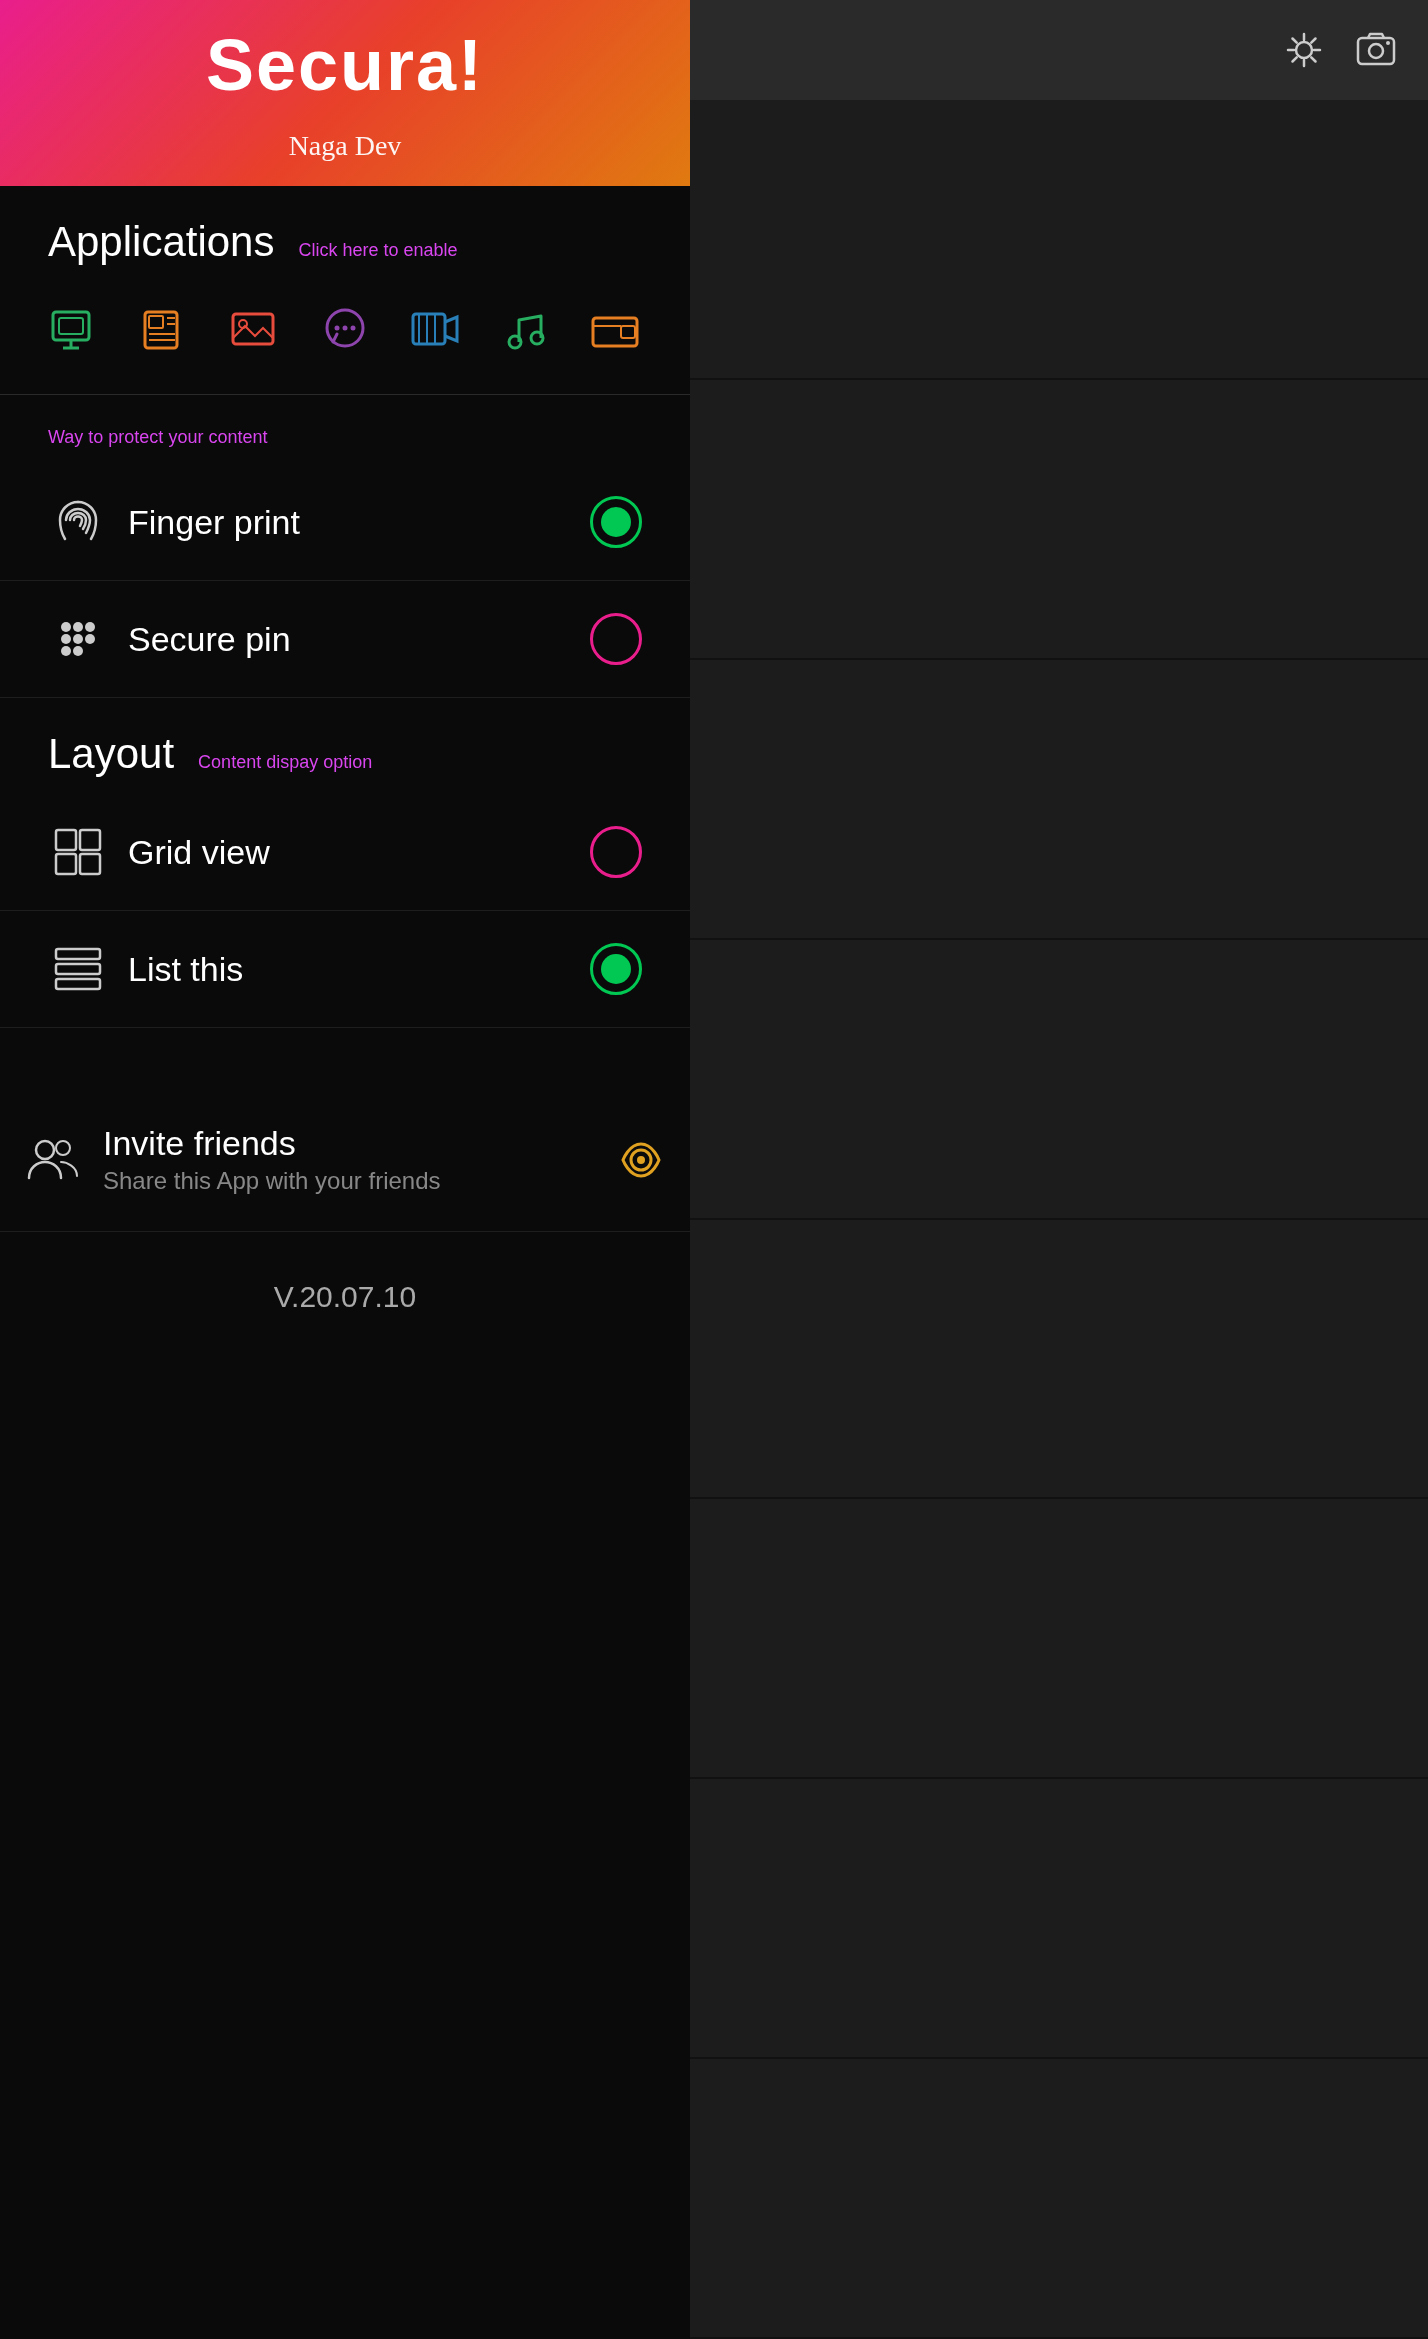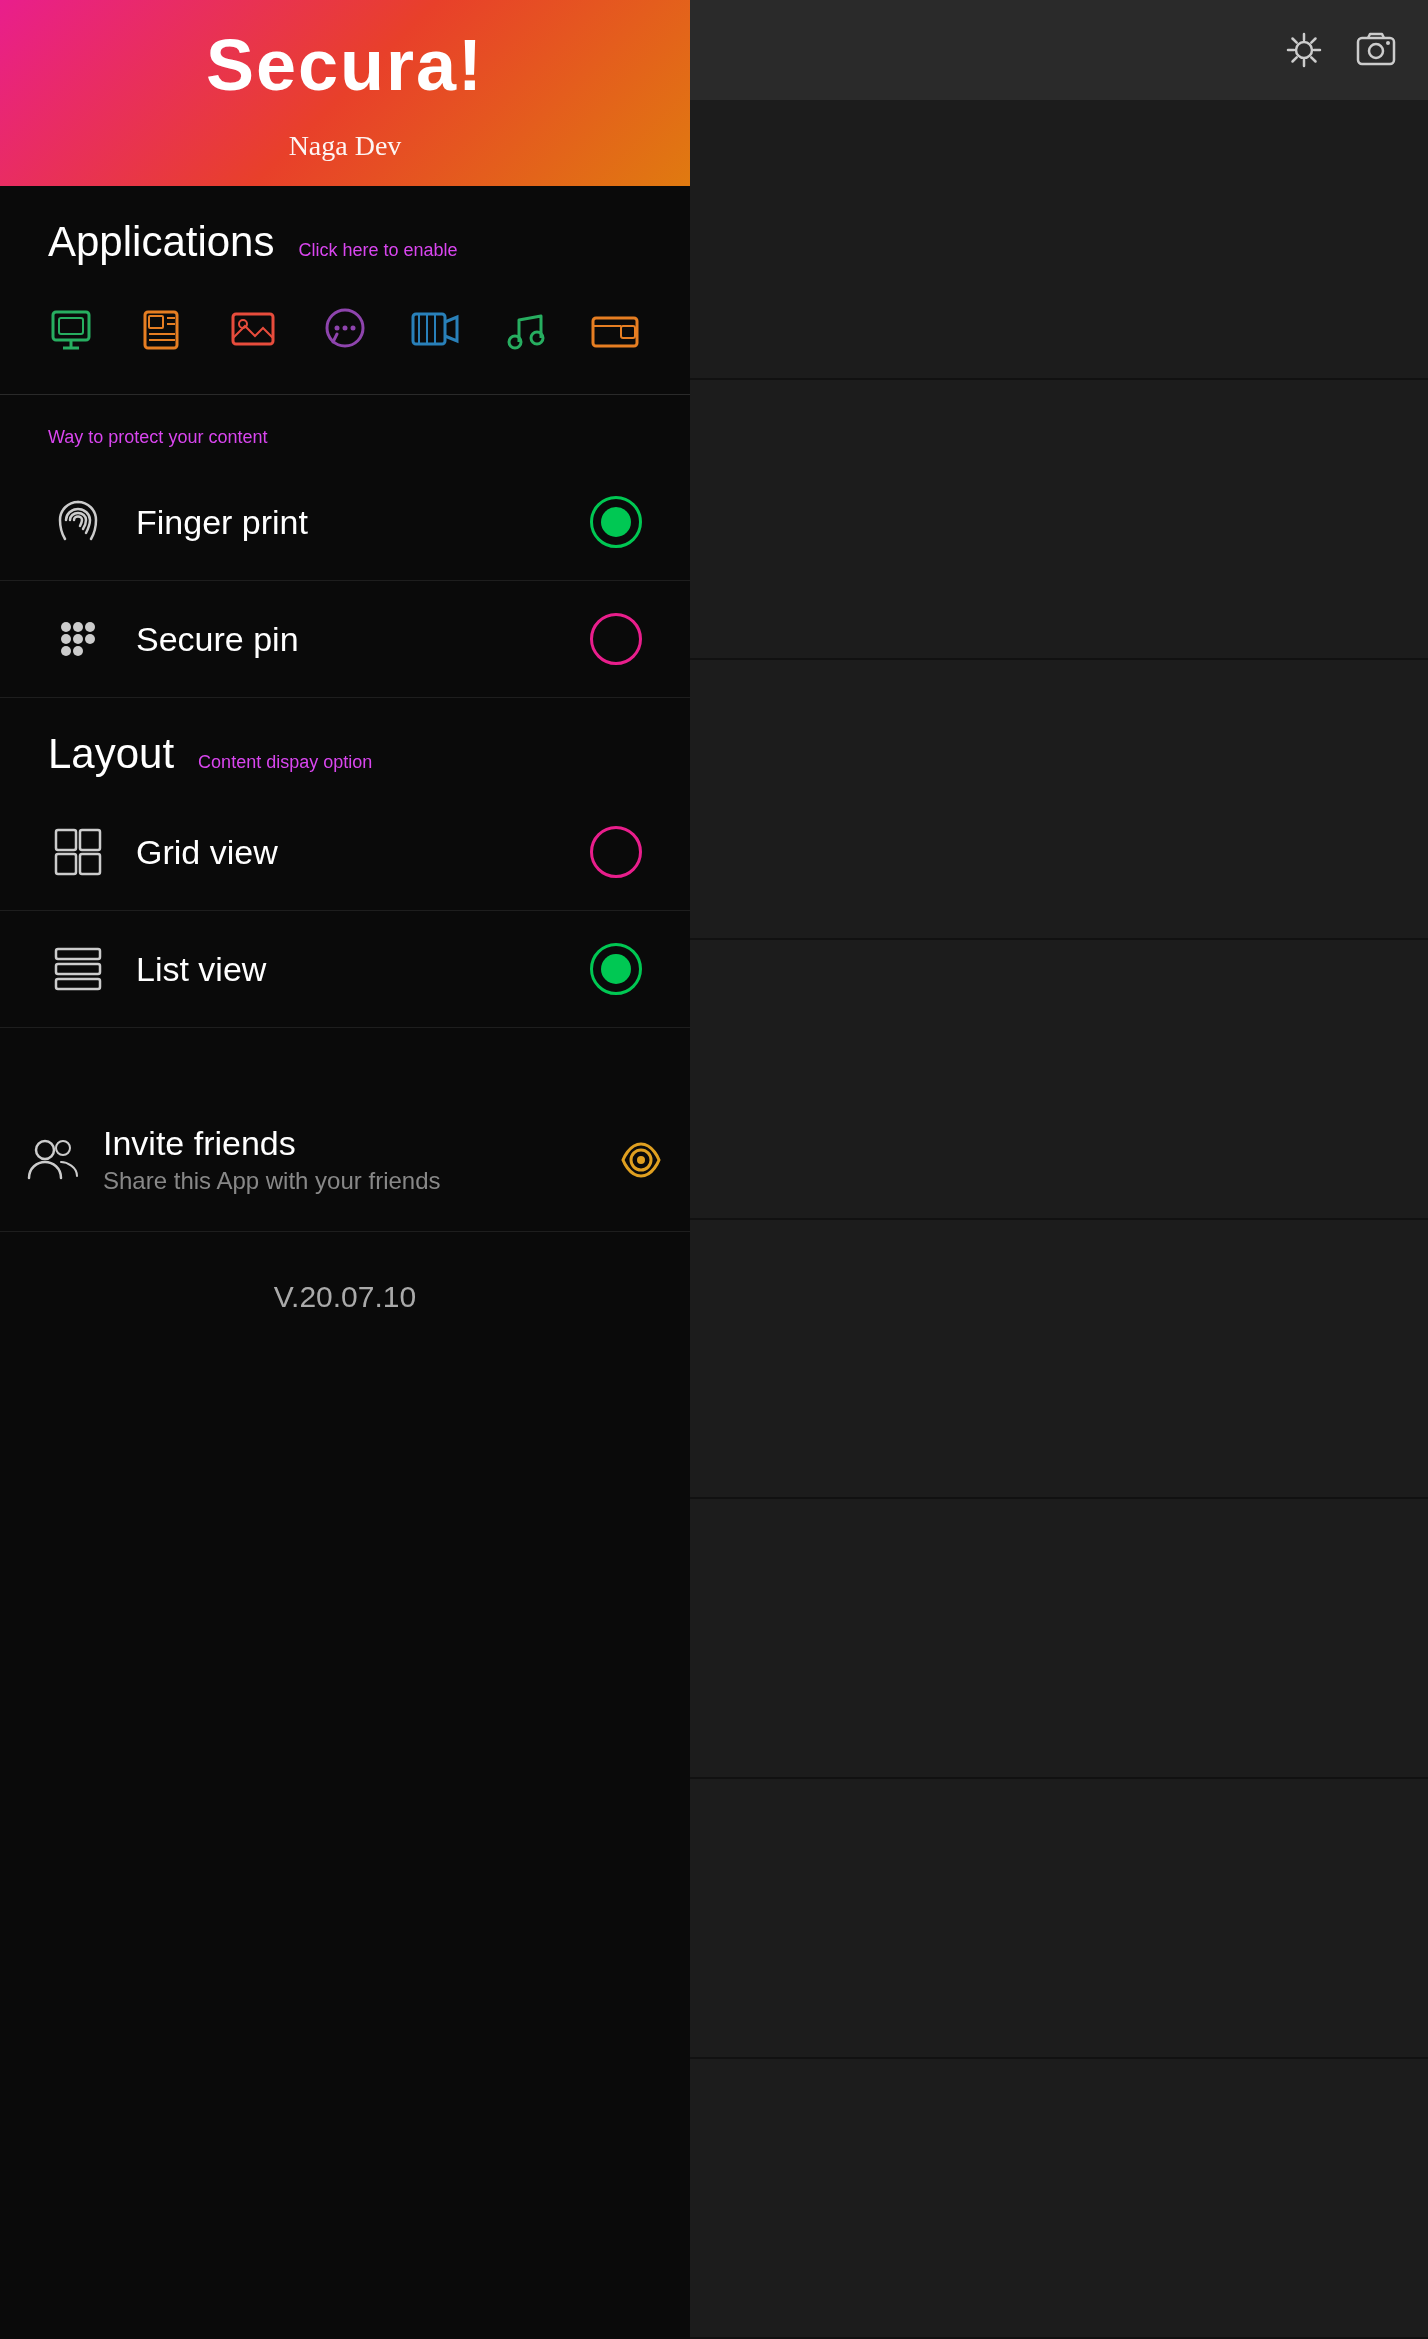--- a/index.html
+++ b/index.html
@@ -98,21 +98,21 @@
       background: #2a2a2a;
       margin: 0 0;
     }
 
     
     .settings-row {
       display: flex;
       align-items: center;
       padding: 28px 48px;
       border-bottom: 1px solid #1e1e1e;
-      gap: 28px;
+      gap: 20px;
     }
 
     .settings-icon {
       width: 60px;
       height: 60px;
       display: flex;
       align-items: center;
       justify-content: center;
       font-size: 38px;
       color: #ccc;
@@ -401,21 +401,21 @@
     </div>
 
     <div class="settings-row">
       <div class="settings-icon">
         <svg width="52" height="52" viewBox="0 0 52 52" fill="none">
           <rect x="4" y="6" width="44" height="10" rx="2" stroke="#ccc" stroke-width="2.5" fill="none"></rect>
           <rect x="4" y="21" width="44" height="10" rx="2" stroke="#ccc" stroke-width="2.5" fill="none"></rect>
           <rect x="4" y="36" width="44" height="10" rx="2" stroke="#ccc" stroke-width="2.5" fill="none"></rect>
         </svg>
       </div>
-      <span class="settings-label">List view</span>
+      <span class="settings-label">List this</span>
       <div class="radio-btn active-green"></div>
     </div>
 
     <div style="height: 60px;"></div>
 
     <div class="invite-row">
       <div class="invite-icon">
         <svg width="56" height="56" viewBox="0 0 56 56" fill="none">
           <circle cx="20" cy="18" r="9" stroke="#ccc" stroke-width="2.5" fill="none"></circle>
           <path d="M4 46 C4 36 12 30 20 30 C28 30 36 36 36 46" stroke="#ccc" stroke-width="2.5" stroke-linecap="round" fill="none"></path>

